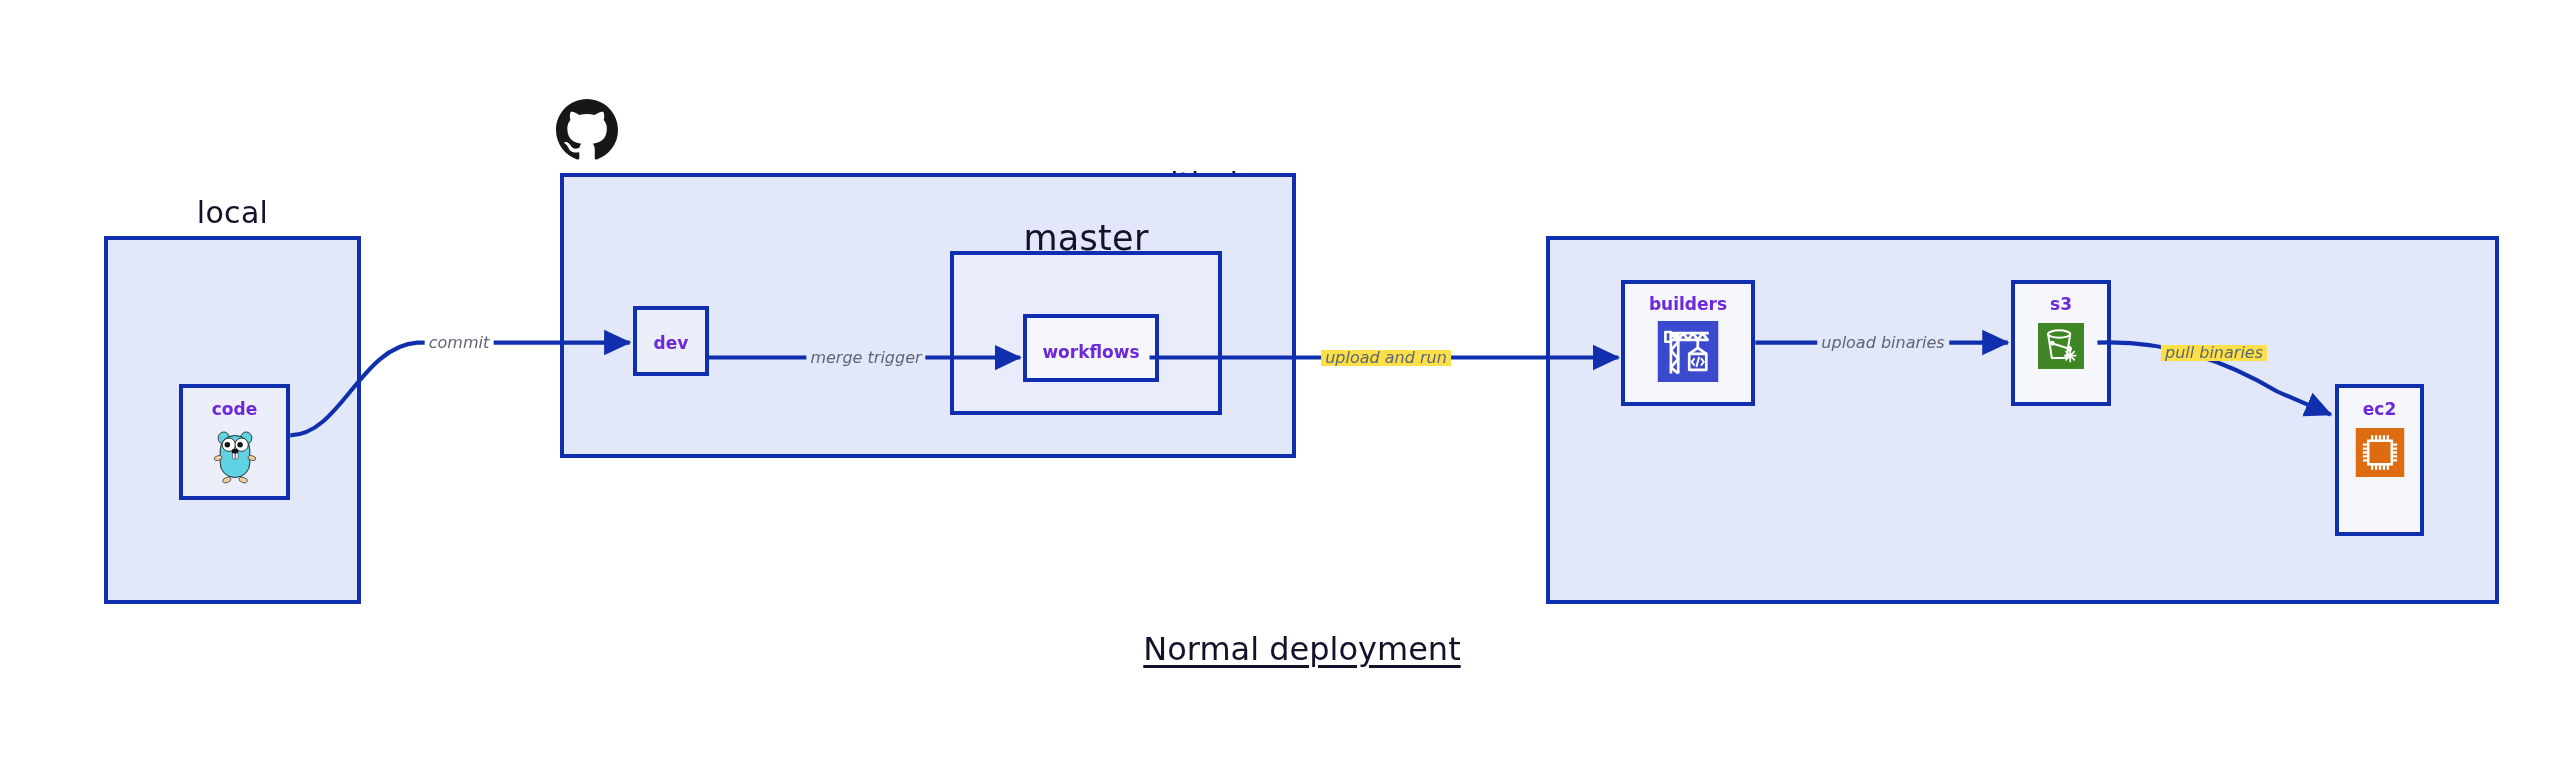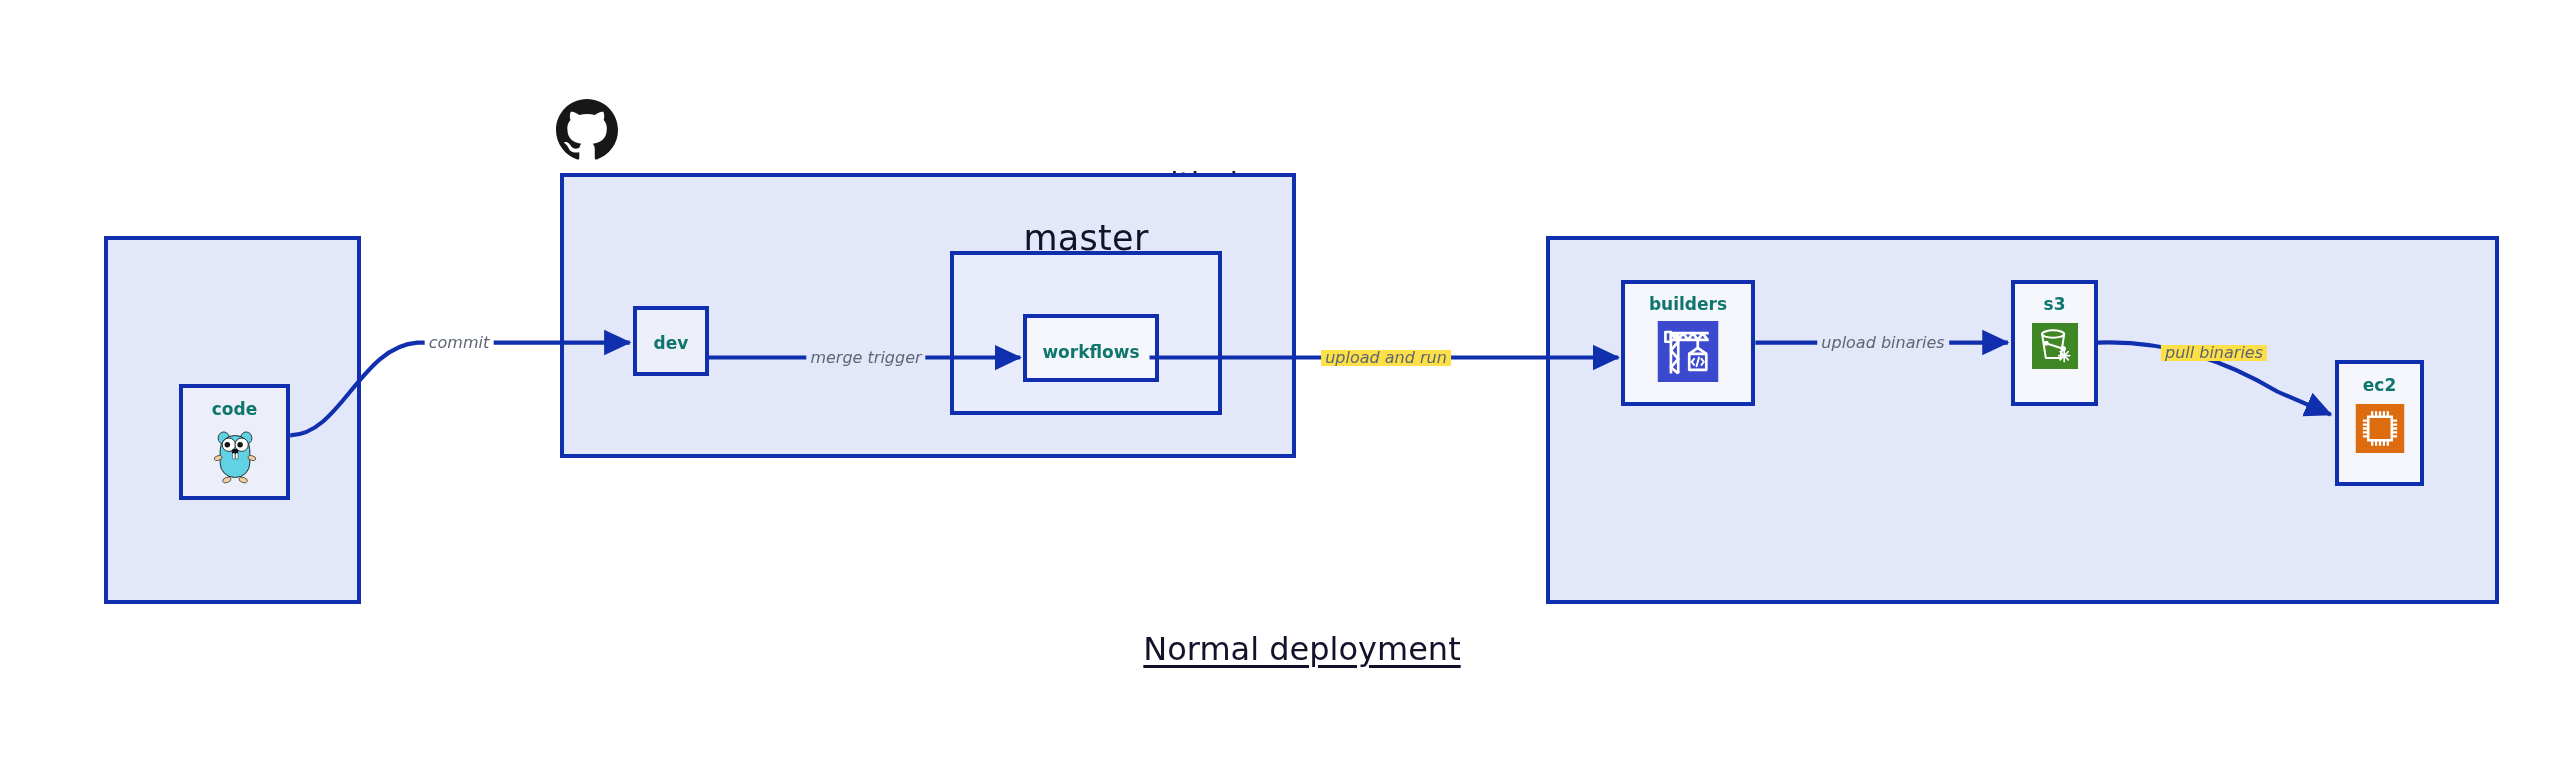--- a/index.html
+++ b/index.html
@@ -39,21 +39,21 @@
     background: #eceff9;
     border: 4.1px solid #0f2fae;
     box-sizing: border-box;
   }
   .node.bright { background: #f5f7fd; }
   .node-label {
     position: absolute;
     left: 0;
     right: 0;
     text-align: center;
-    color: #0f766e;
+    color: #6d28d9;
     font-weight: bold;
     font-size: 17px;
     white-space: nowrap;
   }
   .node-icon {
     position: absolute;
     left: 50%;
     transform: translateX(-50%);
   }
 
@@ -90,20 +90,21 @@
     height: 781px;
     pointer-events: none;
   }
   svg.logo { display: block; }
 </style>
 </head>
 <body>
 
 <div id="stage">
 
+  <div class="group-label" style="left:104px; top:195px; width:257px;">local</div>
   <div class="group" style="left:104px; top:236px; width:257px; height:368px;"></div>
 
   <div class="node" style="left:179px; top:384px; width:111px; height:116px;">
     <div class="node-label" style="top:11.3px;">code</div>
     <div class="node-icon" style="top:41px;">
       <svg class="logo" width="46" height="56" viewBox="0 0 90 108">
 
         <ellipse cx="23" cy="17" rx="11" ry="12" fill="#5fd3e3" stroke="#1a1a1a" stroke-width="1.6"></ellipse>
         <ellipse cx="67" cy="17" rx="11" ry="12" fill="#5fd3e3" stroke="#1a1a1a" stroke-width="1.6"></ellipse>
 
@@ -181,21 +182,21 @@
         </g>
         <g fill="none" stroke="#ffffff" stroke-width="3.2" stroke-linecap="round" stroke-linejoin="round">
           <path d="M60 62 L56 67 L60 72"></path>
           <path d="M72 62 L76 67 L72 72"></path>
           <path d="M68 60 L64 74"></path>
         </g>
       </svg>
     </div>
   </div>
 
-  <div class="node bright" style="left:2011px; top:280px; width:87px; height:126px;">
+  <div class="node bright" style="left:2011px; top:280px; width:100px; height:126px;">
     <div class="node-label" style="top:10.3px;">s3</div>
     <div class="node-icon" style="top:39px;">
       <svg class="logo" width="46" height="46" viewBox="0 0 100 100">
         <rect x="0" y="0" width="100" height="100" fill="#3f8624"></rect>
         <g fill="none" stroke="#ffffff" stroke-width="4.4" stroke-linejoin="round" stroke-linecap="round">
 
           <path d="M22 24 L30 76 L62 76 L70 24"></path>
           <ellipse cx="46" cy="24" rx="24" ry="8"></ellipse>
 
           <path d="M30 44 L68 56"></path>
@@ -206,21 +207,21 @@
         <g stroke="#ffffff" stroke-width="3.6" stroke-linecap="round">
           <path d="M70 58 L70 84"></path>
           <path d="M58 71 L82 71"></path>
           <path d="M61 62 L79 80"></path>
           <path d="M79 62 L61 80"></path>
         </g>
       </svg>
     </div>
   </div>
 
-  <div class="node bright" style="left:2335px; top:360px; width:89px; height:126px;">
+  <div class="node bright" style="left:2335px; top:384px; width:89px; height:152px;">
     <div class="node-label" style="top:11.3px;">ec2</div>
     <div class="node-icon" style="top:40px;">
       <svg class="logo" width="49" height="49" viewBox="0 0 100 100">
         <rect x="0" y="0" width="100" height="100" fill="#dd6b10"></rect>
         <rect x="26" y="26" width="48" height="48" fill="none" stroke="#ffffff" stroke-width="5"></rect>
         <g stroke="#ffffff" stroke-width="4.6" stroke-linecap="butt">
           <path d="M34 26 L34 15"></path>
             <path d="M42 26 L42 15"></path>
             <path d="M50 26 L50 15"></path>
           <path d="M58 26 L58 15"></path>

